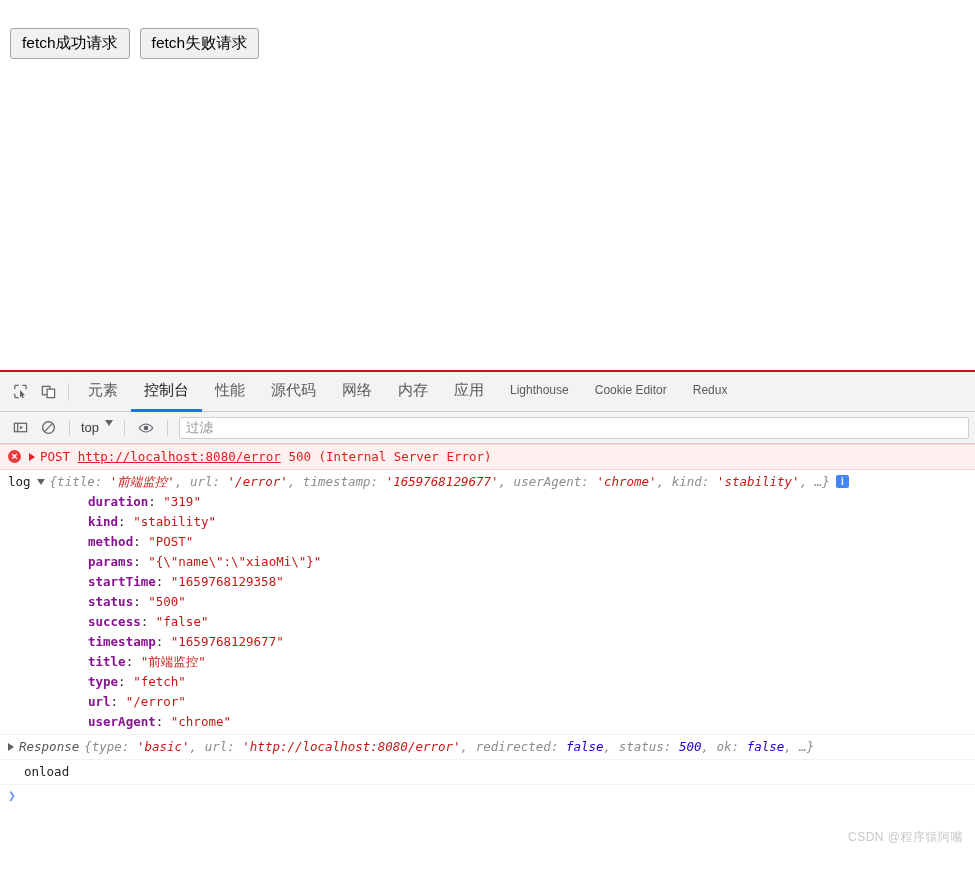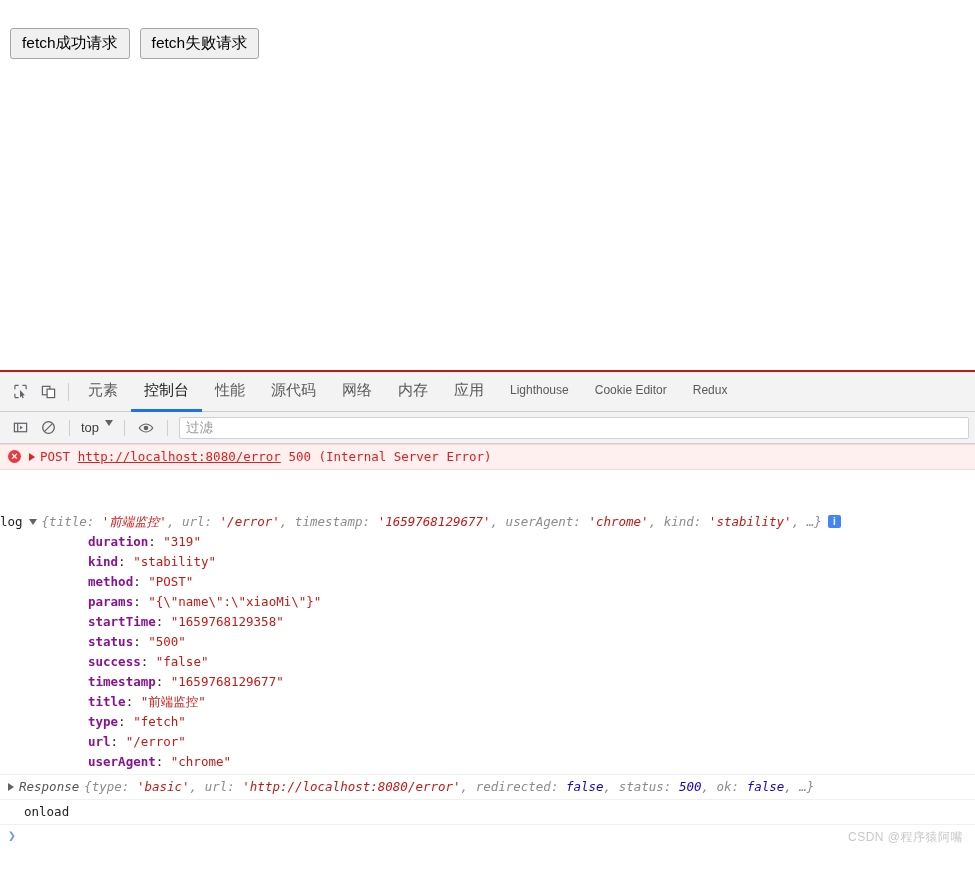--- a/index.html
+++ b/index.html
@@ -186,23 +186,23 @@
     margin-top: 7px;
   }
 
   .err-text { color: #e02020; white-space: nowrap; }
   .err-link { color: #e02020; text-decoration: underline; }
 
   
   .obj-group { padding: 2px 0 2px 0; border-bottom: 1px solid #f0f0f0; }
   .obj-head {
     display: flex; align-items: flex-start;
+    padding-left: 8px;
     position: relative;
     white-space: nowrap;
-    margin-top: 40px;
   }
   .obj-label {
     color: #222;
     margin-right: 6px;
     font-family: "DejaVu Sans Mono", "Liberation Mono", monospace;
   }
   .preview { font-style: italic; color: #8c8c8c; white-space: nowrap; }
   .preview .key { color: #8c8c8c; }
   .preview .str { color: #c41a16; }
   .info-badge {

